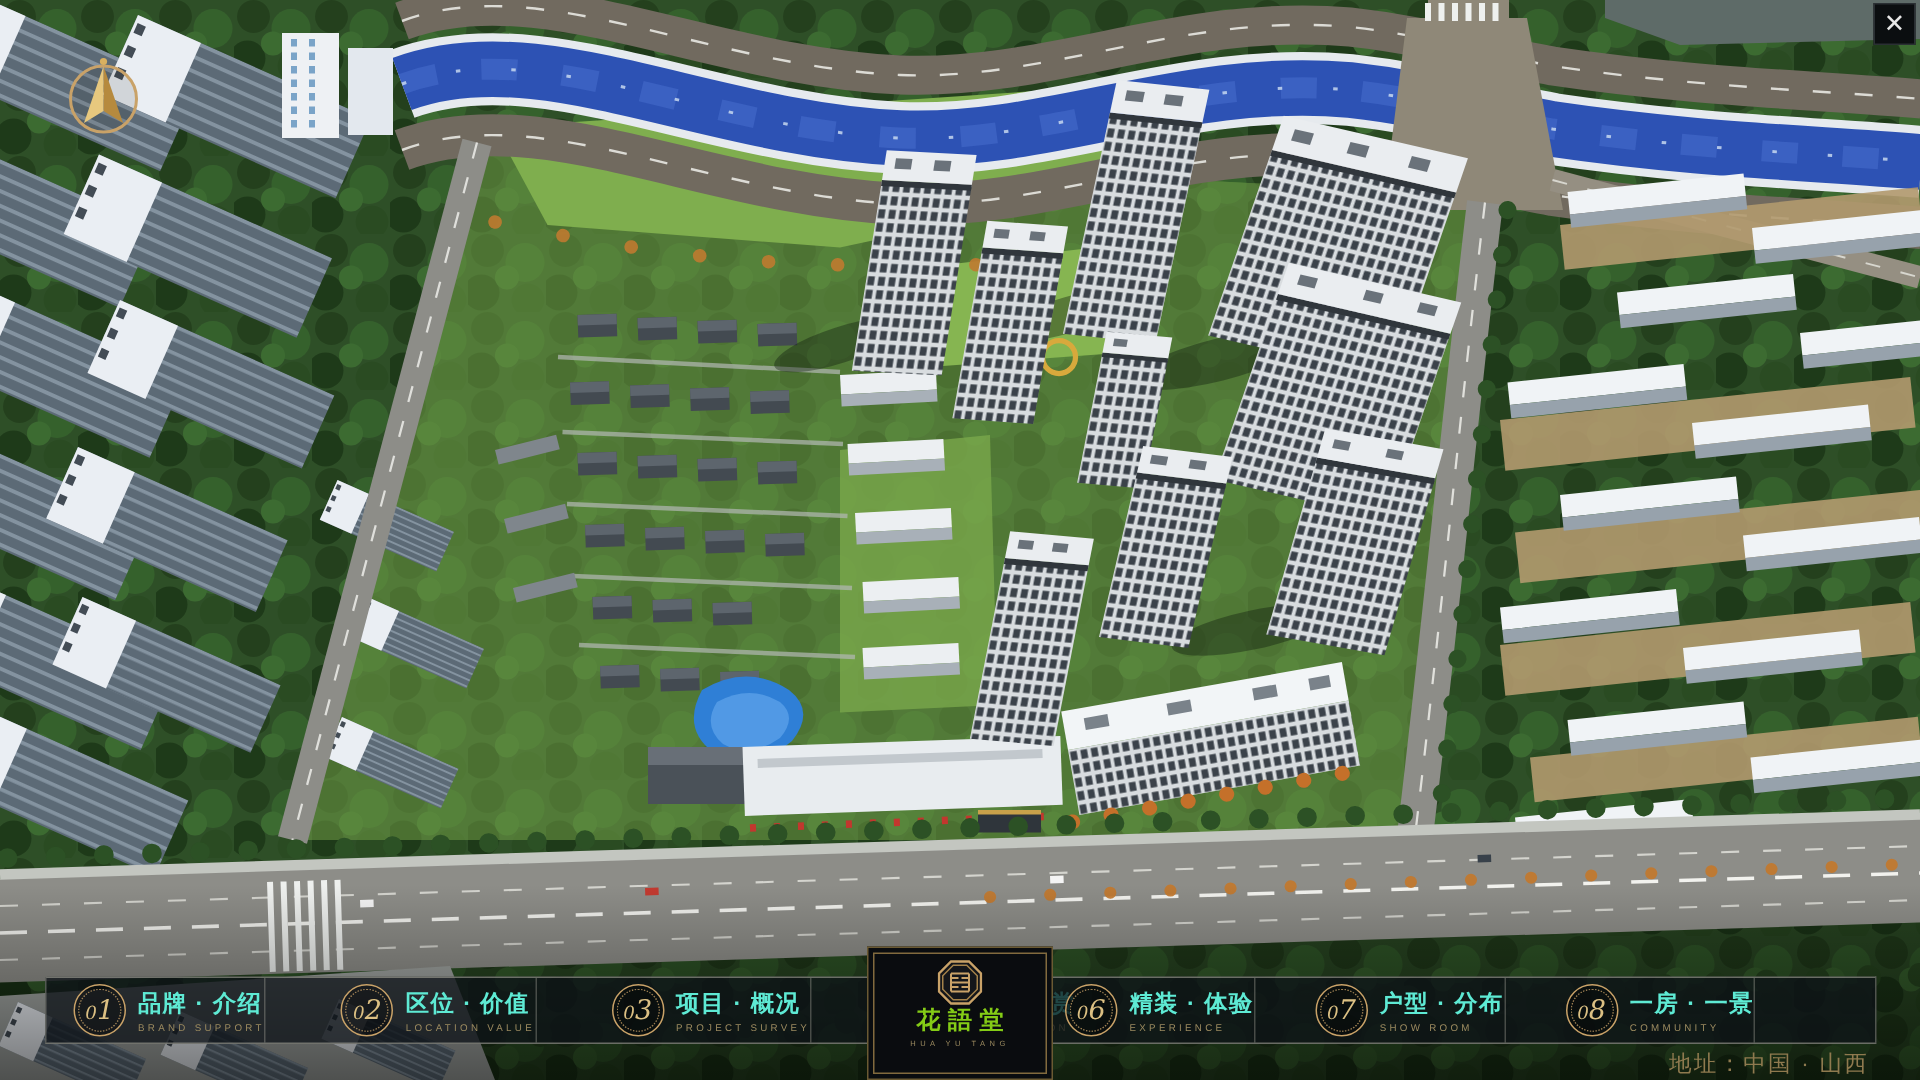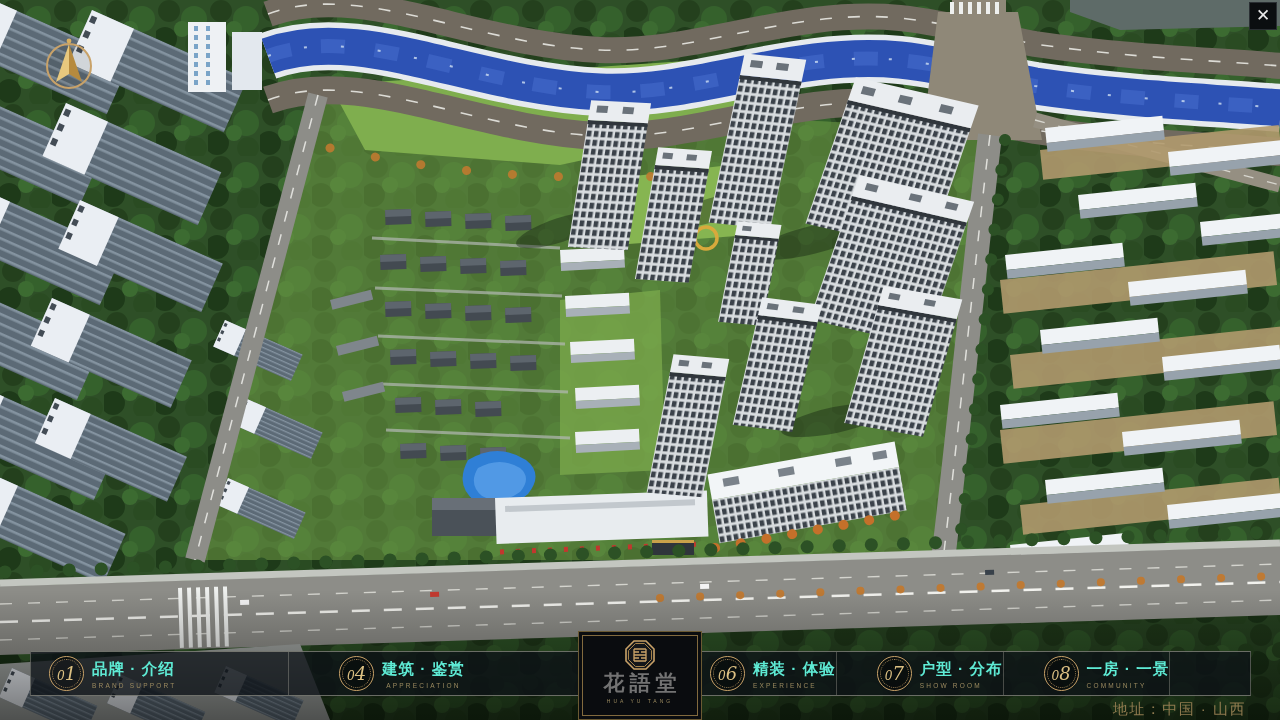--- a/index.html
+++ b/index.html
@@ -30,22 +30,22 @@
          color:#dcc083;line-height:1;display:block;}
   .num::first-letter{font-size:68%;}
   .labels{margin-left:8px;min-width:0;}
   .cn{color:#5eead4;font-weight:bold;font-size:15.5px;letter-spacing:1px;white-space:nowrap;}
   .en{color:#9b8a5f;font-size:6.5px;letter-spacing:2.2px;margin-top:2px;white-space:nowrap;}
   
   .logo-panel{position:absolute;left:578px;top:631px;width:124px;height:89px;background:#0a0c0f;
          border:1px solid #6b5a33;box-sizing:border-box;cursor:pointer;text-align:center;}
   .logo-inner{position:absolute;inset:3px;border:1px solid rgba(160,130,74,.8);}
   .logo-seal{display:block;margin:8px auto 2px;}
-  .logo-title{color:#737373;font-family:Liberation Serif, serif;font-weight:bold;
-         font-size:21px;letter-spacing:5px;line-height:1.1;text-indent:5px;}
+  .logo-title{color:#84cc16;font-family:Liberation Serif, serif;font-weight:bold;
+         font-size:16px;letter-spacing:5px;line-height:1.1;text-indent:5px;}
   .logo-sub{color:#9b8a5f;font-size:5px;letter-spacing:3px;margin-top:3px;}
   .address{position:absolute;right:34px;top:700px;color:#8f7a4f;font-size:15px;letter-spacing:1.5px;}
 </style>
 </head>
 <body>
 <div class="stage">
 
 <svg class="scene" viewBox="0 0 1280 720">
   <defs>
     <pattern id="p-forest" patternUnits="userSpaceOnUse" width="52" height="52">
@@ -351,20 +351,38 @@
 <div class="nav-panel left">
   <div class="nav-item">
     <div class="badge">
           <span class="num">01</span>
         </div>
     <div class="labels">
           <div class="cn">品牌 · 介绍</div>
     <div class="en">BRAND SUPPORT</div>
         </div>
   </div>
+  <div class="nav-item">
+    <div class="badge">
+          <span class="num">02</span>
+        </div>
+    <div class="labels">
+          <div class="cn">区位 · 价值</div>
+    <div class="en">LOCATION VALUE</div>
+        </div>
+  </div>
+  <div class="nav-item">
+    <div class="badge">
+          <span class="num">03</span>
+        </div>
+    <div class="labels">
+          <div class="cn">项目 · 概况</div>
+    <div class="en">PROJECT SURVEY</div>
+        </div>
+  </div>
   <div class="nav-item" style="border-right:none;text-align:center;">
     <div class="badge">
           <span class="num">04</span>
         </div>
     <div class="labels">
           <div class="cn">建筑 · 鉴赏</div>
     <div class="en">APPRECIATION</div>
         </div>
   </div>
 </div>

